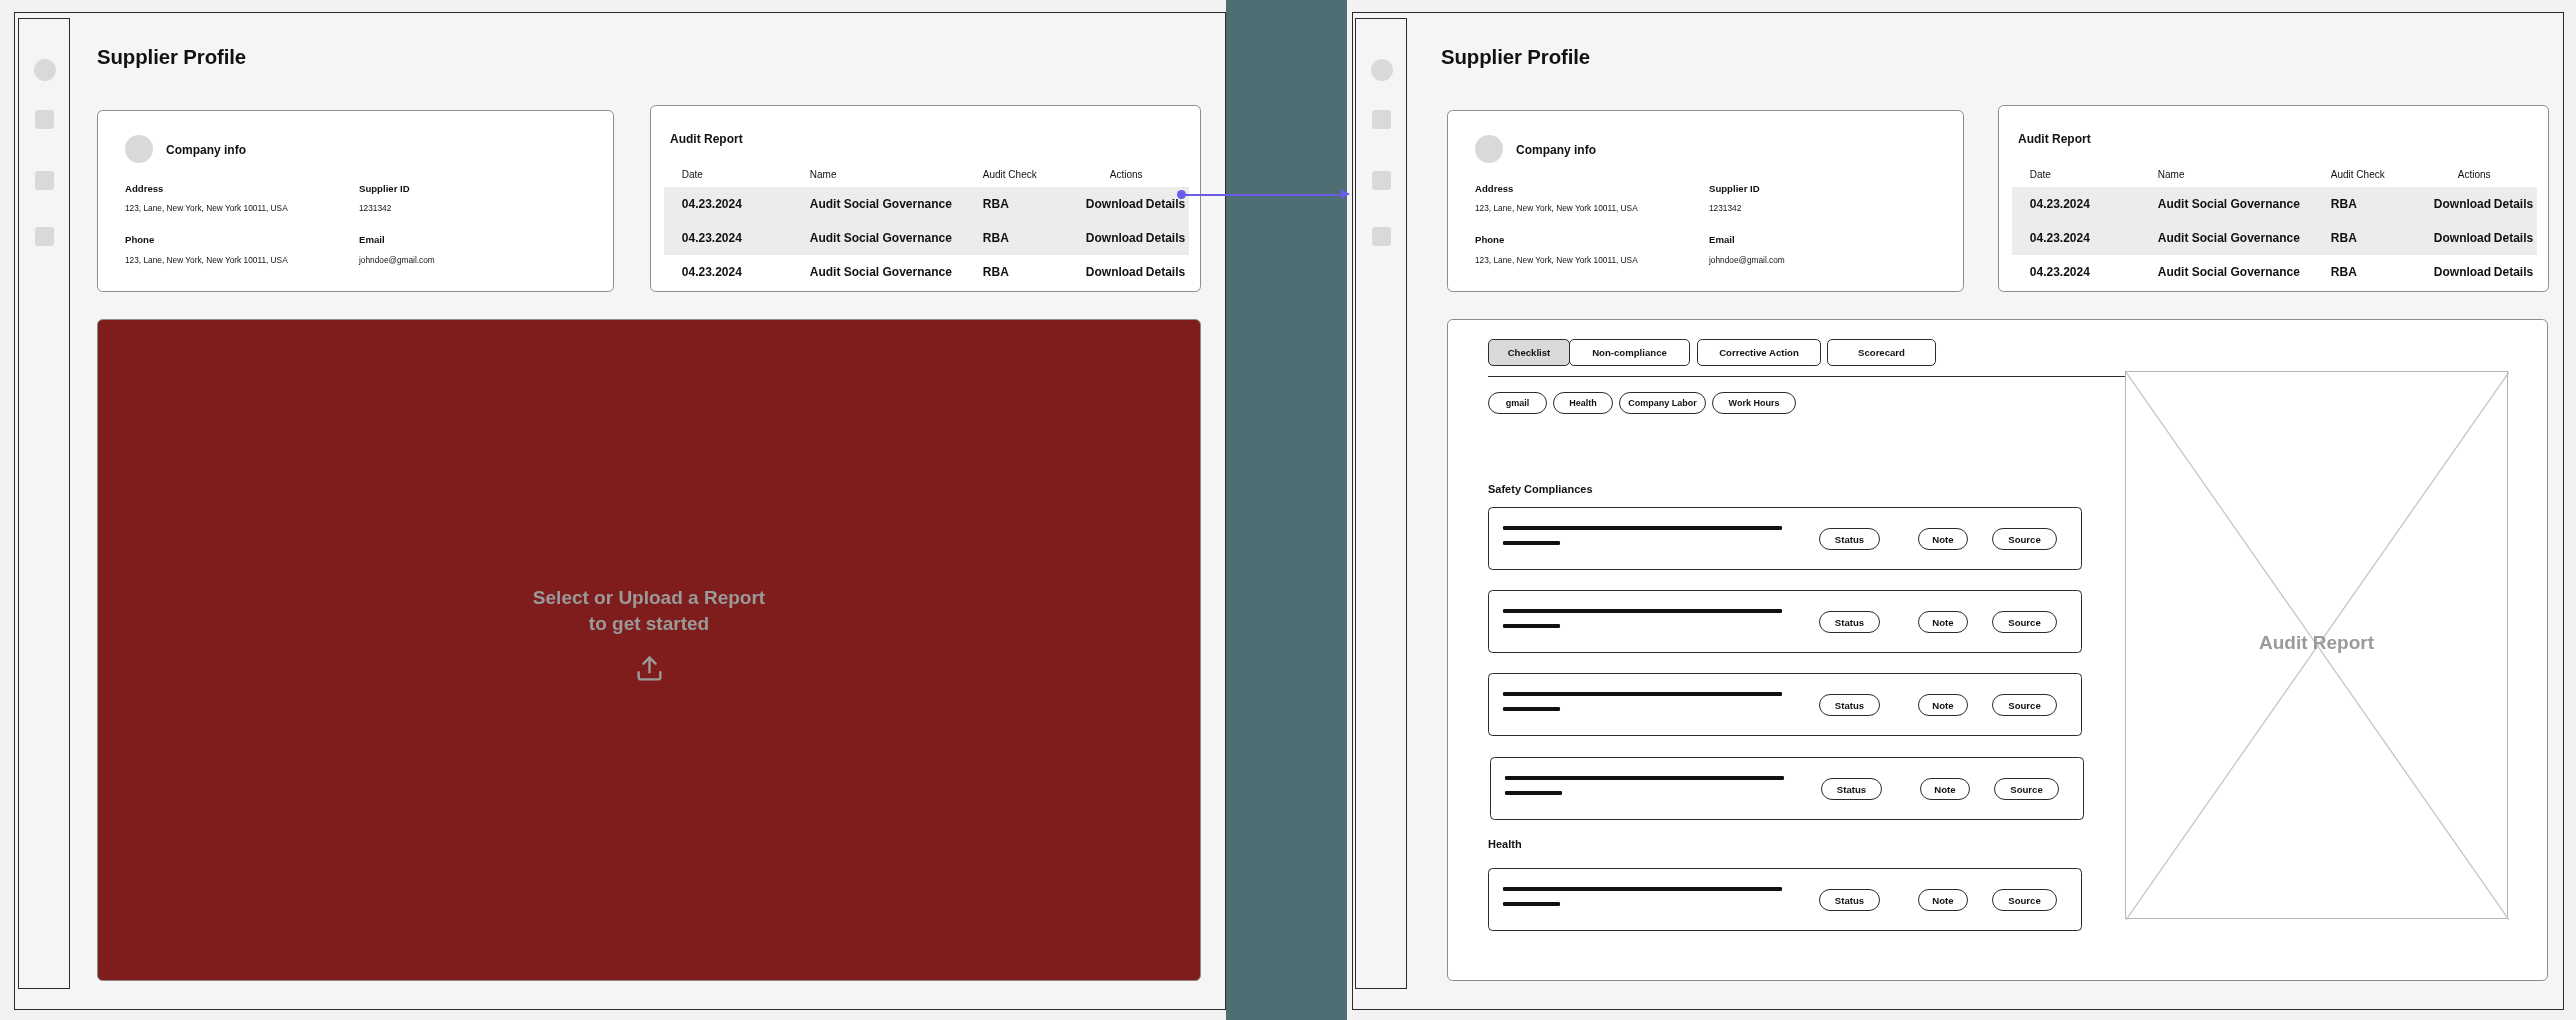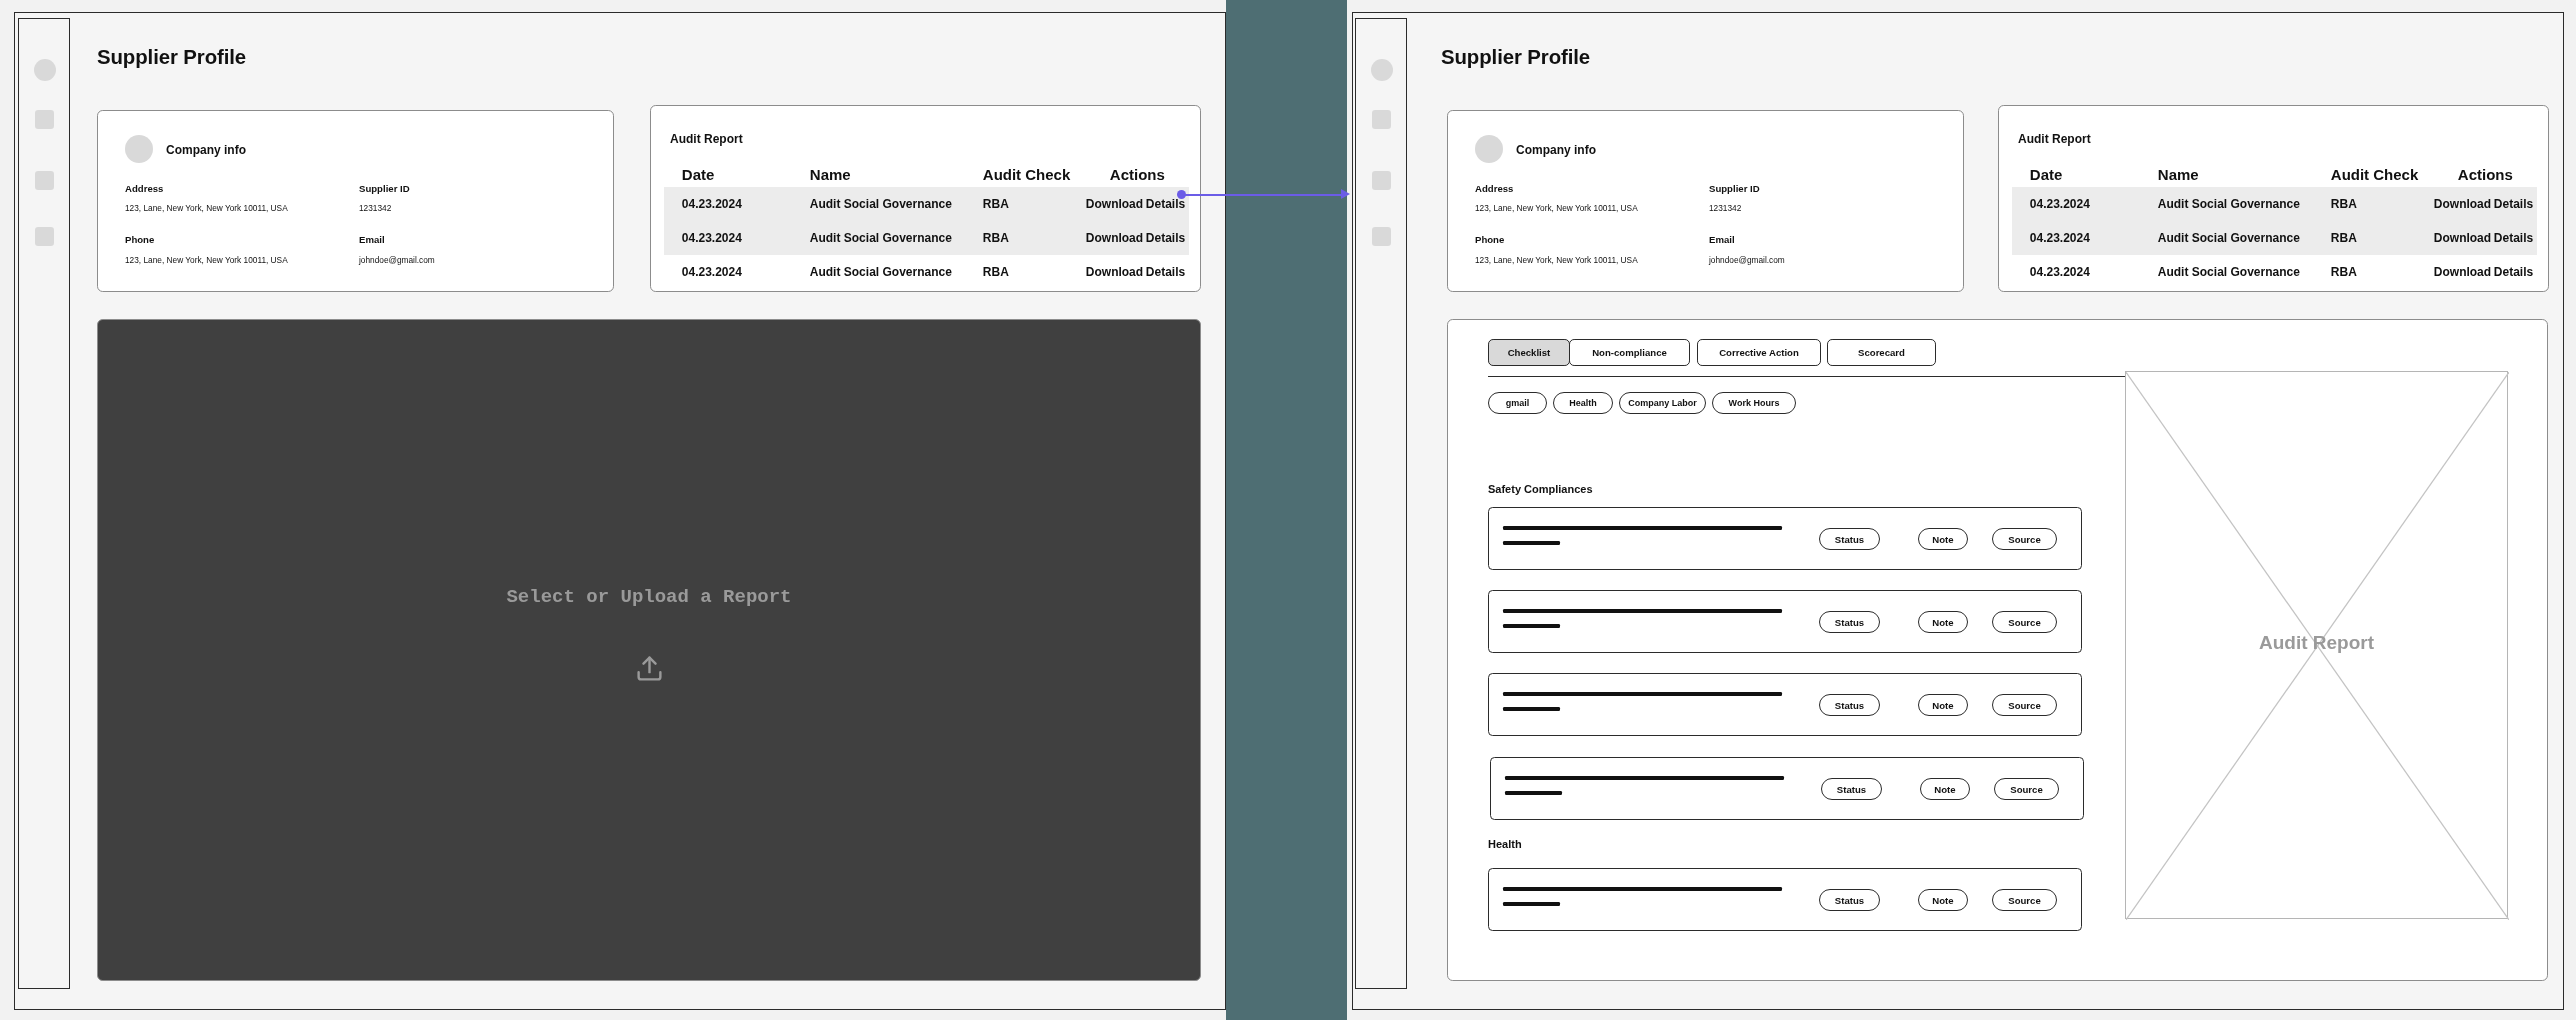--- a/index.html
+++ b/index.html
@@ -70,41 +70,41 @@
   
   .tbl-title { position:absolute; font-size:12px; font-weight:bold; }
   .tbl { position:absolute; }
   .tbl-row { position:relative; height:34px; }
   .tbl-row.head { height:25.5px; }
   .tbl-row.alt { background:#ececec; }
   .tbl-cell {
     position:absolute; top:50%; transform:translateY(-50%);
     font-size:12px; font-weight:bold; white-space:nowrap;
   }
-  .tbl-row.head .tbl-cell { font-size:15px; font-weight:bold; }
+  .tbl-row.head .tbl-cell { font-size:10px; font-weight:normal; }
 
   
   .arrow-line {
     position:absolute; height:1.9px; background:#6b5ce7;
   }
   .arrow-dot {
     position:absolute; width:9px; height:9px; border-radius:50%;
     background:#6b5ce7;
   }
   .arrow-head {
     position:absolute; width:0; height:0;
     border-top:5.7px solid transparent;
     border-bottom:5.7px solid transparent;
     border-left:9px solid #6b5ce7;
   }
 
   
   .upload-panel {
     position:absolute;
-    background:#404040; border:0.6px solid #8c8c8c; border-radius:5.7px;font-family:Liberation Mono, monospace;
+    background:#7f1d1d; border:0.6px solid #8c8c8c; border-radius:5.7px;
   }
   .upload-text {
     position:absolute; width:100%; text-align:center;
     font-size:19px; font-weight:bold; color:#9a9a9a; line-height:1.35;
   }
   .upload-icon {
     position:absolute; width:29px; height:29px;
   }
 
   
@@ -213,20 +213,21 @@
         <div class="tbl-cell" style="left:146px;">Audit Social Governance</div>
         <div class="tbl-cell" style="left:319px;">RBA</div>
         <div class="tbl-cell" style="left:422px;">Download</div>
         <div class="tbl-cell" style="left:482px;">Details</div>
       </div>
     </div>
   </div>
 
   <div class="upload-panel" style="left:97px; top:319px; width:1104px; height:662px;">
     <div class="upload-text" style="left:0; top:265px;">Select or Upload a Report</div>
+    <div class="upload-text" style="left:0; top:291px;">to get started</div>
     <div class="upload-icon" style="left:537px; top:334px;">
       <svg viewBox="0 0 24 24" width="29" height="29" fill="none" stroke="#9a9a9a" stroke-width="2" stroke-linecap="round" stroke-linejoin="round">
         <path d="M21 15v4a2 2 0 0 1-2 2H5a2 2 0 0 1-2-2v-4"></path>
         <polyline points="17 8 12 3 7 8"></polyline>
         <line x1="12" y1="3" x2="12" y2="15"></line>
       </svg>
     </div>
   </div>
 
   <div class="arrow-dot" style="left:1177px; top:190px;"></div>

